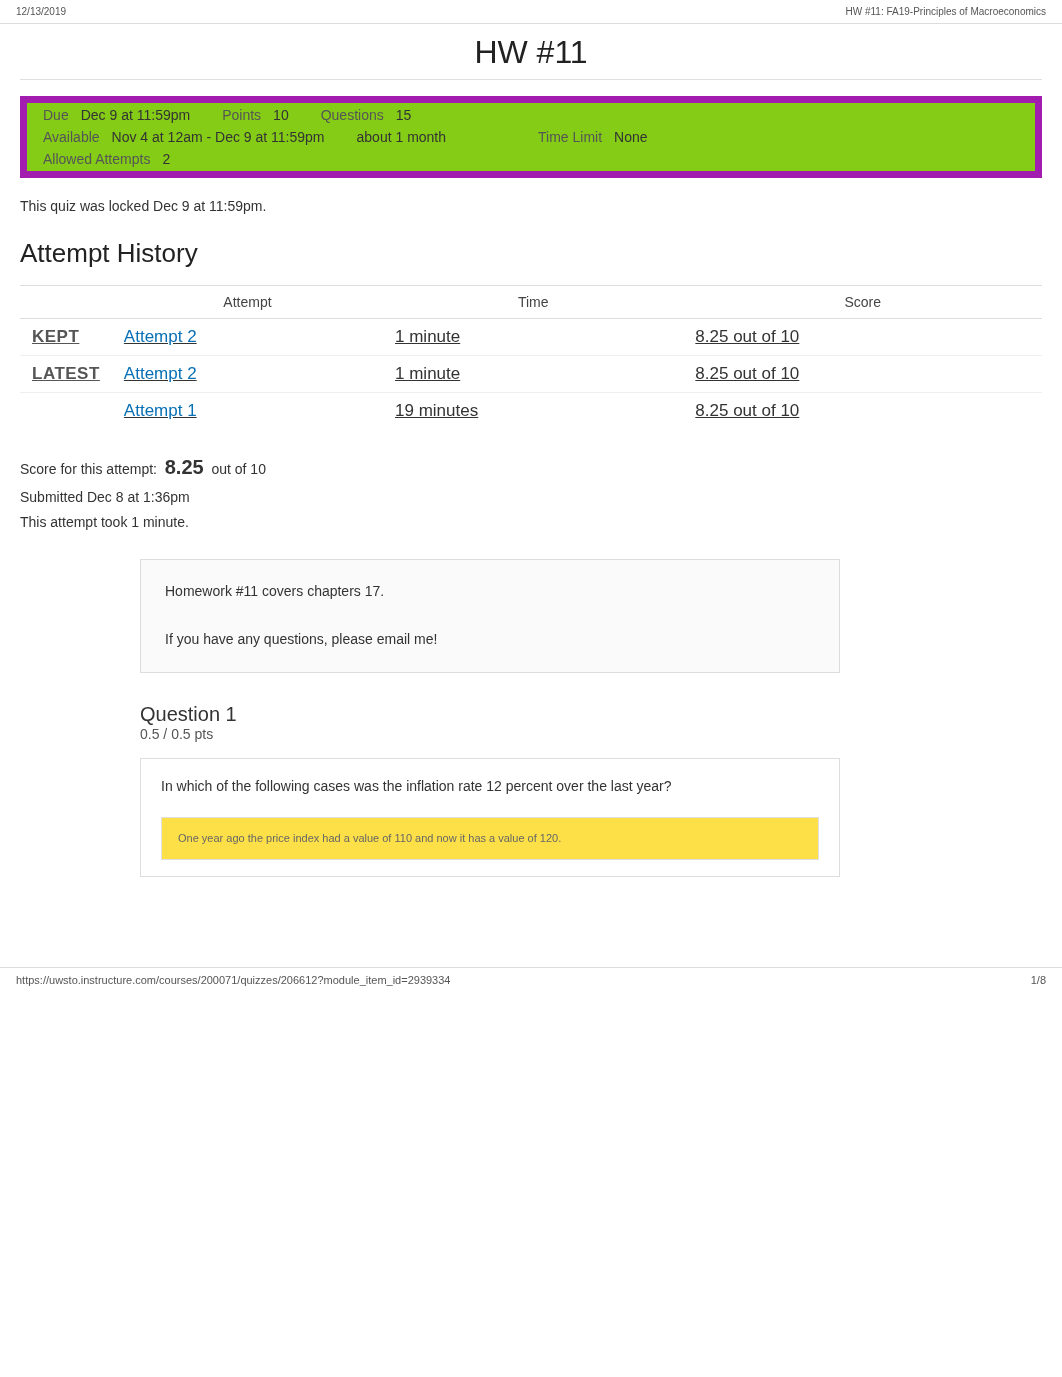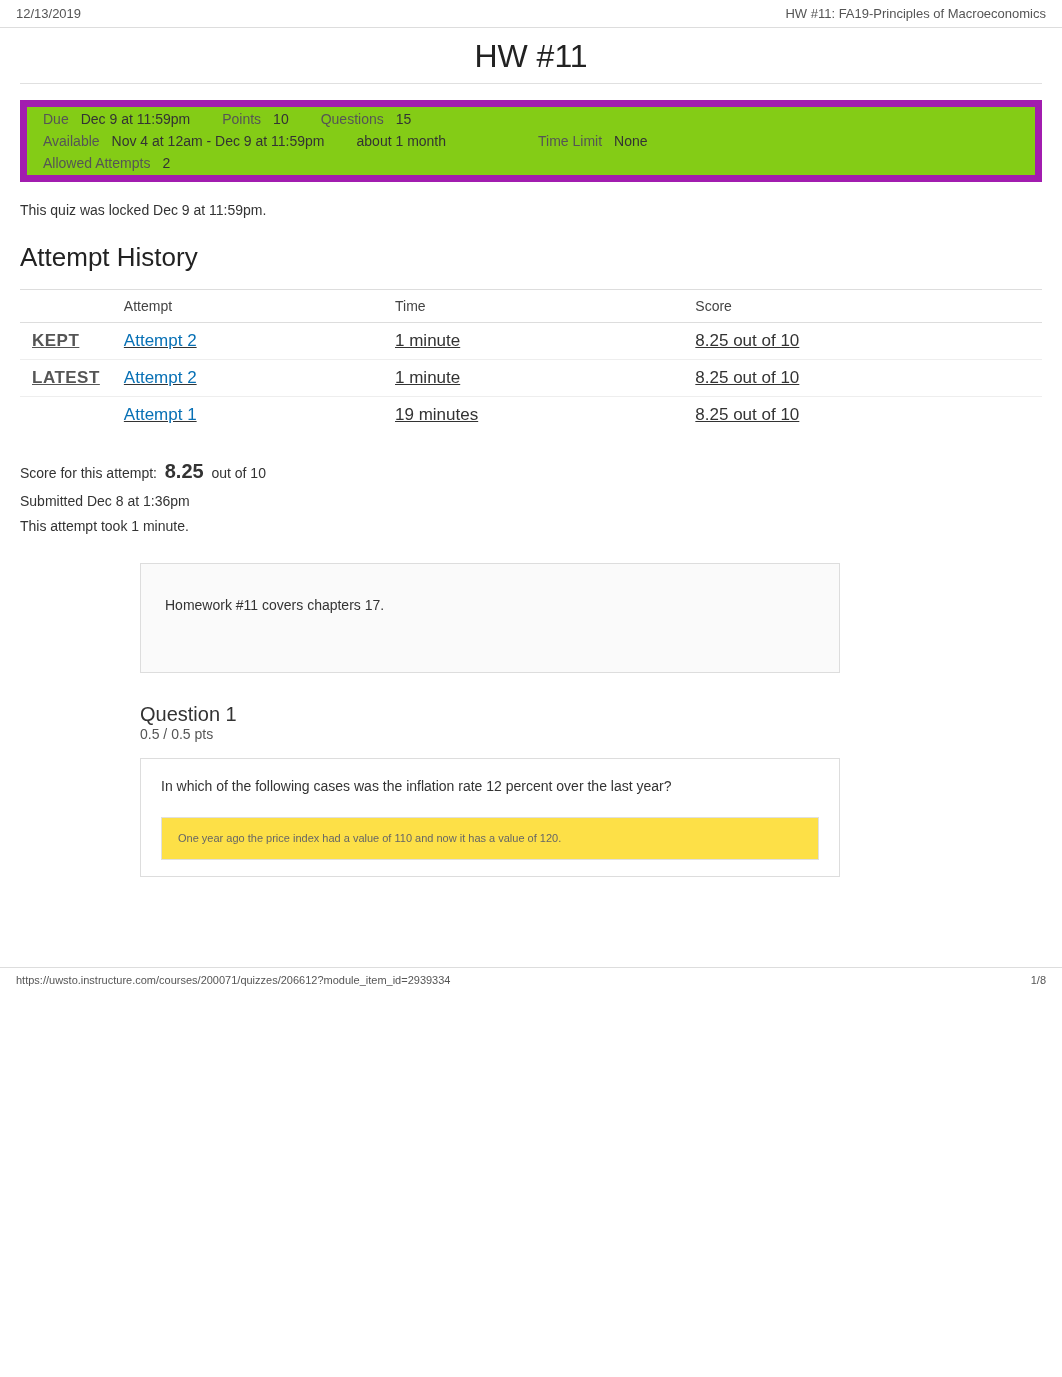--- a/index.html
+++ b/index.html
@@ -7,21 +7,21 @@
       font-family: Arial, Helvetica, sans-serif;
       font-size: 14px;
       color: #333;
       background: #fff;
     }
     .top-bar {
       display: flex;
       justify-content: space-between;
       align-items: center;
       padding: 6px 16px;
-      font-size: 13px;
+      font-size: 10px;
       color: #555;
       border-bottom: 1px solid #ddd;
     }
     .main-content {
       padding: 10px 20px 20px 20px;
       max-width: 1062px;
     }
     .page-title {
       font-size: 32px;
       font-weight: normal;
@@ -69,21 +69,21 @@
     .attempt-history-table {
       width: 100%;
       border-collapse: collapse;
       margin-bottom: 20px;
     }
     .attempt-history-table thead tr {
       border-top: 1px solid #ddd;
       border-bottom: 1px solid #ddd;
     }
     .attempt-history-table th {
-      text-align: left;
+      text-align: center;
       padding: 8px 12px;
       font-weight: normal;
       color: #444;
       font-size: 14px;
     }
     .attempt-history-table td {
       padding: 8px 12px;
       font-size: 17px;
       border-bottom: 1px solid #eee;
       text-decoration: underline;
@@ -109,21 +109,21 @@
       line-height: 1.8;
     }
     .score-number {
       font-size: 20px;
       font-weight: bold;
       color: #333;
     }
     .instruction-box {
       border: 1px solid #ddd;
       background: #fafafa;
-      padding: 30px 24px;
+      padding: 20px 24px;
       margin: 0 0 30px 120px;
       max-width: 700px;
       font-size: 14px;
       line-height: 1.7;
       color: #333;
     }
     .question-block {
       margin: 0 0 30px 120px;
       max-width: 700px;
     }
@@ -253,20 +253,21 @@
       &nbsp;<span class="score-number">8.25</span>
       &nbsp;<span>out of 10</span>
     </div>
     <div>Submitted Dec 8 at 1:36pm</div>
     <div>This attempt took 1 minute.</div>
   </div>
 
   <div class="instruction-box">
     <p>Homework #11 covers chapters 17.</p>
     <br>
+    <p>If you have any questions, please email me!</p>
   </div>
 
   <div class="question-block">
     <div class="question-header">
       <span class="question-title">Question 1</span>
       <span class="question-points">0.5 / 0.5 pts</span>
     </div>
     <div class="question-body">
       <p class="question-text">In which of the following cases was the inflation rate 12 percent over the last year?</p>
       <div class="answer-choice">

